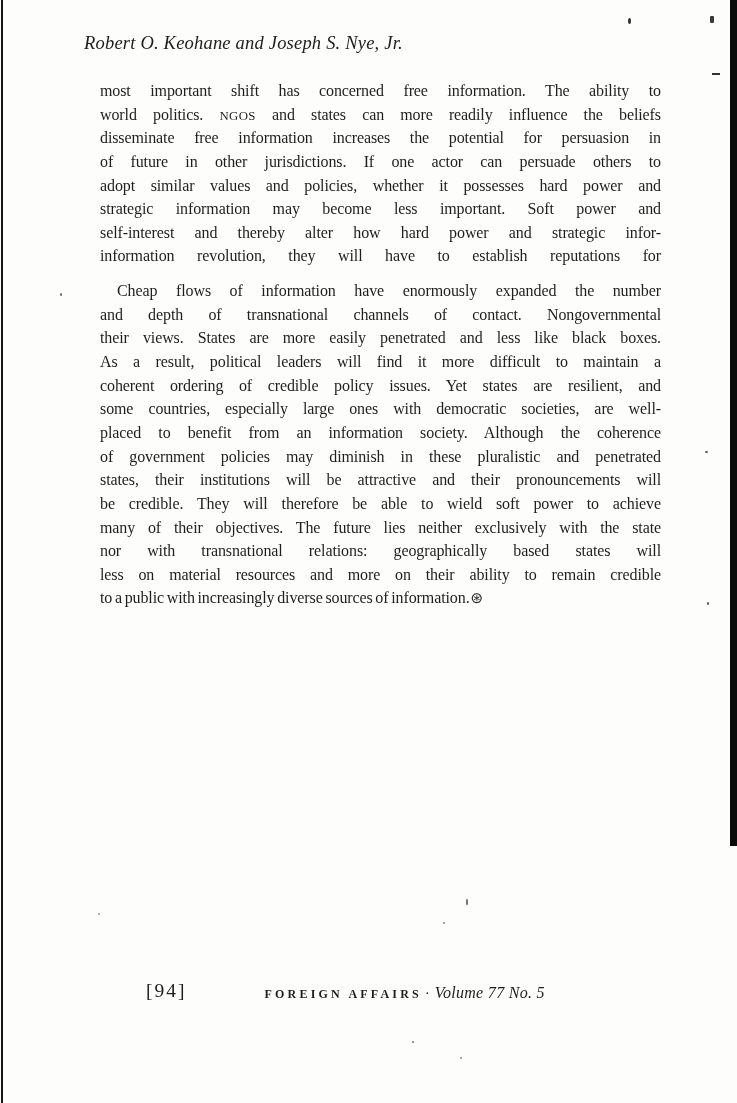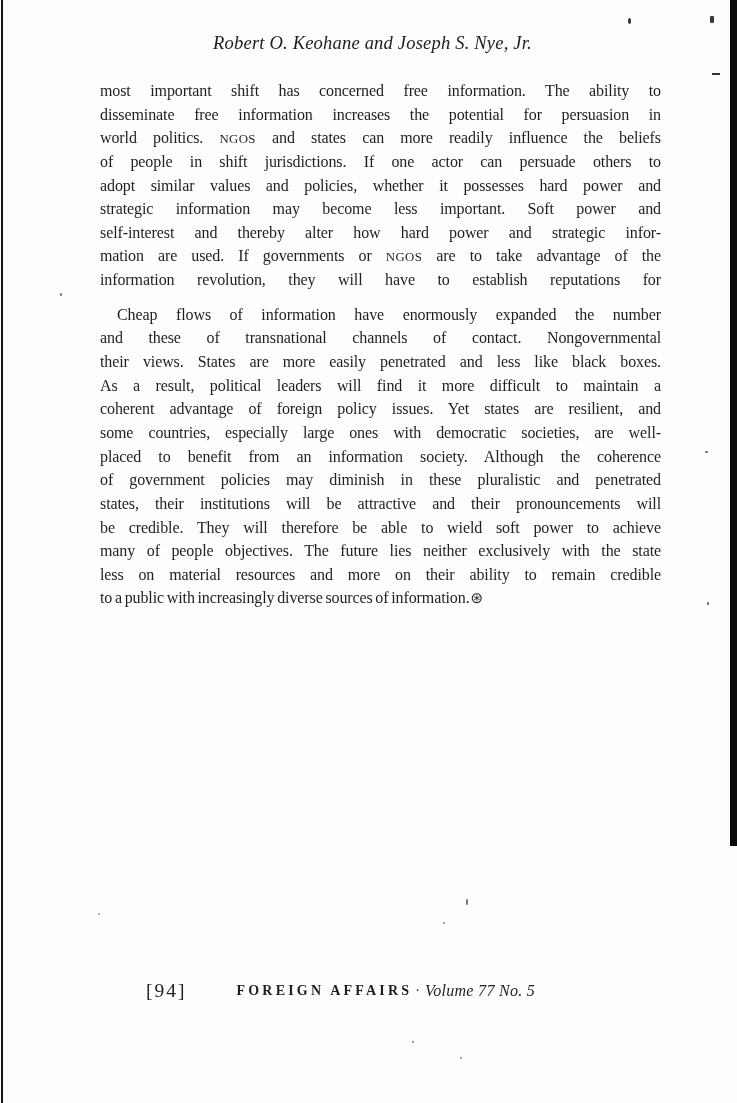--- a/index.html
+++ b/index.html
@@ -4,42 +4,42 @@
 <style>
   html,body{margin:0;padding:0;background:#e8e8e8;}
   .page{
     position:relative;width:737px;height:1103px;margin:0 auto;
     background:var(--paper,#fdfdfb);
     color:var(--ink,#1e1e1e);
     font-family:"Liberation Serif","DejaVu Serif",serif;
     overflow:hidden;
   }
   .running-header{
-    position:absolute;left:92px;top:33px;width:561px;
-    text-align:center;font-style:italic;font-size:18.5px;letter-spacing:.2px;
+    position:absolute;left:84px;top:33px;width:561px;
+    font-style:italic;font-size:18.5px;letter-spacing:.2px;
     white-space:nowrap;
   }
   .article{
     position:absolute;left:100px;top:79px;width:561px;
     font-size:16px;word-spacing:-1.2px;letter-spacing:-.1px;
   }
   .line{
     text-align:justify;text-align-last:justify;
     height:23.65px;line-height:23.65px;overflow:hidden;
   }
   .line.last{text-align-last:left;}
   .line.indent{text-indent:17px;margin-top:11px;}
   .sc{font-size:.8em;letter-spacing:.4px;}
   .endmark{font-family:"DejaVu Sans",sans-serif;font-size:.95em;margin-left:1px;}
   .footer{
     position:absolute;left:100px;top:980px;width:561px;
-    display:flex;align-items:center;white-space:nowrap;
+    display:flex;align-items:flex-end;white-space:nowrap;
   }
   .pagenum{font-size:19.5px;letter-spacing:2px;margin-left:46px;}
-  .journal{font-size:14px;font-weight:bold;letter-spacing:3.2px;margin-left:50px;}
+  .journal{font-size:12px;font-weight:bold;letter-spacing:3.2px;margin-left:78px;}
   .sep{font-size:14px;margin:0 5px 0 3px;}
   .issue{font-style:italic;font-size:16px;letter-spacing:.3px;}
   .edge-left{position:absolute;left:1px;top:0;width:2px;height:1103px;background:#161616;}
   .edge-right{position:absolute;left:730px;top:0;width:7px;height:846px;background:#0b0b0b;}
   .speck{position:absolute;background:#444;border-radius:50%;}
 </style>
 </head>
 <body>
 
 <div class="page">
@@ -56,39 +56,39 @@
   <div class="speck" style="left:466px;top:899px;width:2px;height:6px;background:#777;border-radius:30%;"></div>
   <div class="speck" style="left:443px;top:922px;width:2px;height:2px;background:#888;"></div>
   <div class="speck" style="left:98px;top:913px;width:2px;height:2px;background:#999;"></div>
   <div class="speck" style="left:412px;top:1041px;width:2px;height:2px;background:#777;"></div>
   <div class="speck" style="left:460px;top:1057px;width:2px;height:2px;background:#888;"></div>
 
   <div class="running-header">Robert O. Keohane and Joseph S. Nye, Jr.</div>
 
   <div class="article" id="article-body">
       <div class="line">most important shift has concerned free information. The ability to</div>
+      <div class="line">world politics. <span class="sc">NGOS</span> and states can more readily influence the beliefs</div>
       <div class="line">disseminate free information increases the potential for persuasion in</div>
-      <div class="line">world politics. <span class="sc">NGOS</span> and states can more readily influence the beliefs</div>
-      <div class="line">of people in shift jurisdictions. If one actor can persuade others to</div>
+      <div class="line">of future in other jurisdictions. If one actor can persuade others to</div>
       <div class="line">adopt similar values and policies, whether it possesses hard power and</div>
       <div class="line">strategic information may become less important. Soft power and</div>
       <div class="line">self-interest and thereby alter how hard power and strategic infor-</div>
-      <div class="line">mation are used. If governments or <span class="sc">NGOS</span> are to take advantage of the</div>
       <div class="line">information revolution, they will have to establish reputations for</div>
       <div class="line indent">Cheap flows of information have enormously expanded the number</div>
-      <div class="line">and these of transnational channels of contact. Nongovernmental</div>
+      <div class="line">and depth of transnational channels of contact. Nongovernmental</div>
       <div class="line">their views. States are more easily penetrated and less like black boxes.</div>
       <div class="line">As a result, political leaders will find it more difficult to maintain a</div>
-      <div class="line">coherent advantage of foreign policy issues. Yet states are resilient, and</div>
+      <div class="line">coherent ordering of credible policy issues. Yet states are resilient, and</div>
       <div class="line">some countries, especially large ones with democratic societies, are well-</div>
       <div class="line">placed to benefit from an information society. Although the coherence</div>
       <div class="line">of government policies may diminish in these pluralistic and penetrated</div>
       <div class="line">states, their institutions will be attractive and their pronouncements will</div>
       <div class="line">be credible. They will therefore be able to wield soft power to achieve</div>
-      <div class="line">many of people objectives. The future lies neither exclusively with the state</div>
+      <div class="line">many of their objectives. The future lies neither exclusively with the state</div>
+      <div class="line">nor with transnational relations: geographically based states will</div>
       <div class="line">less on material resources and more on their ability to remain credible</div>
       <div class="line last">to a public with increasingly diverse sources of information.<span class="endmark">⊛</span></div>
     </div>
 
   <div class="footer">
     <span class="pagenum">[94]</span>
     <span class="journal">FOREIGN AFFAIRS</span>
     <span class="sep">·</span>
     <span class="issue">Volume 77 No. 5</span>
   </div>

